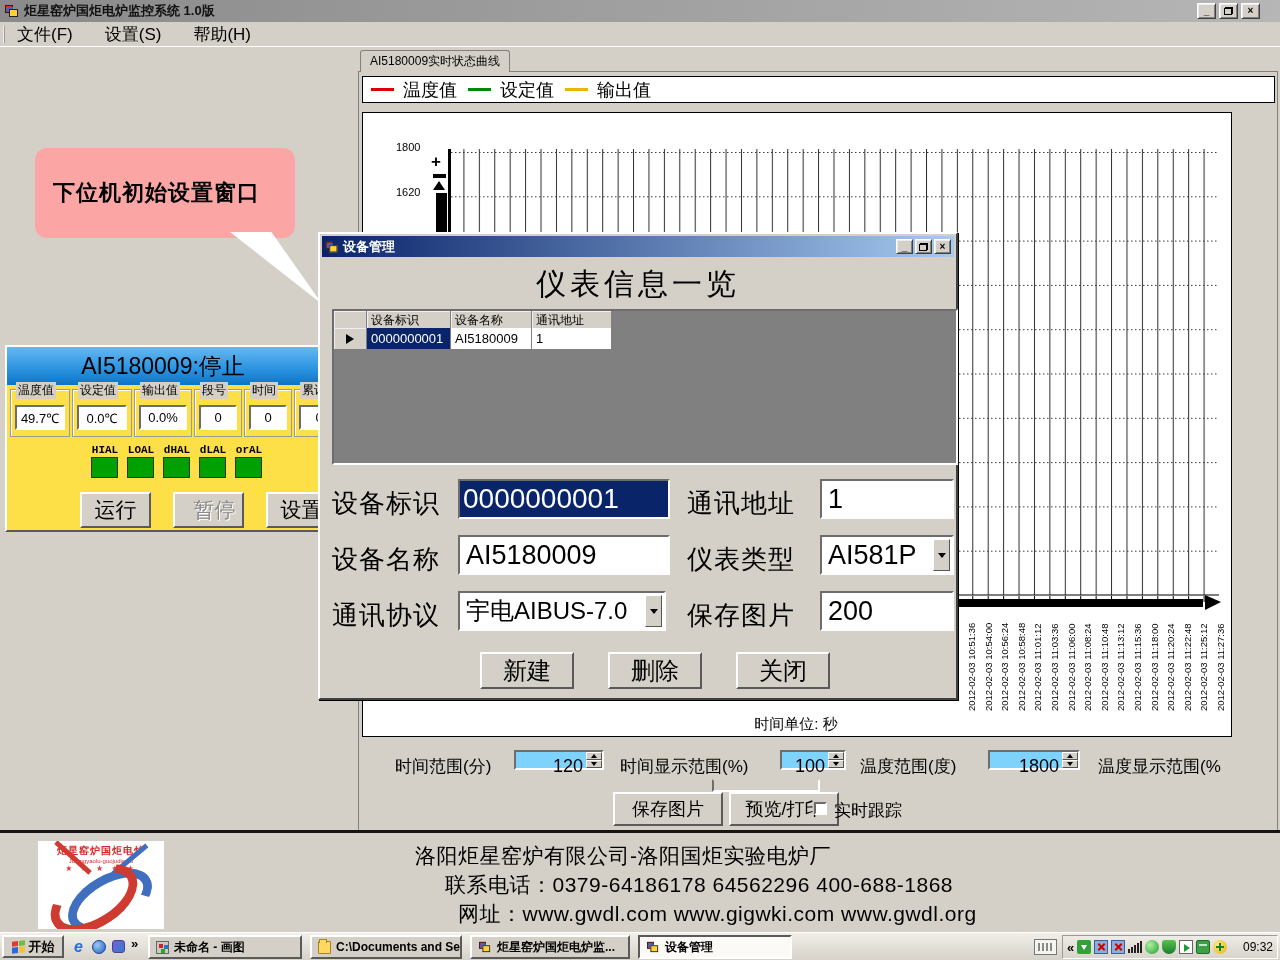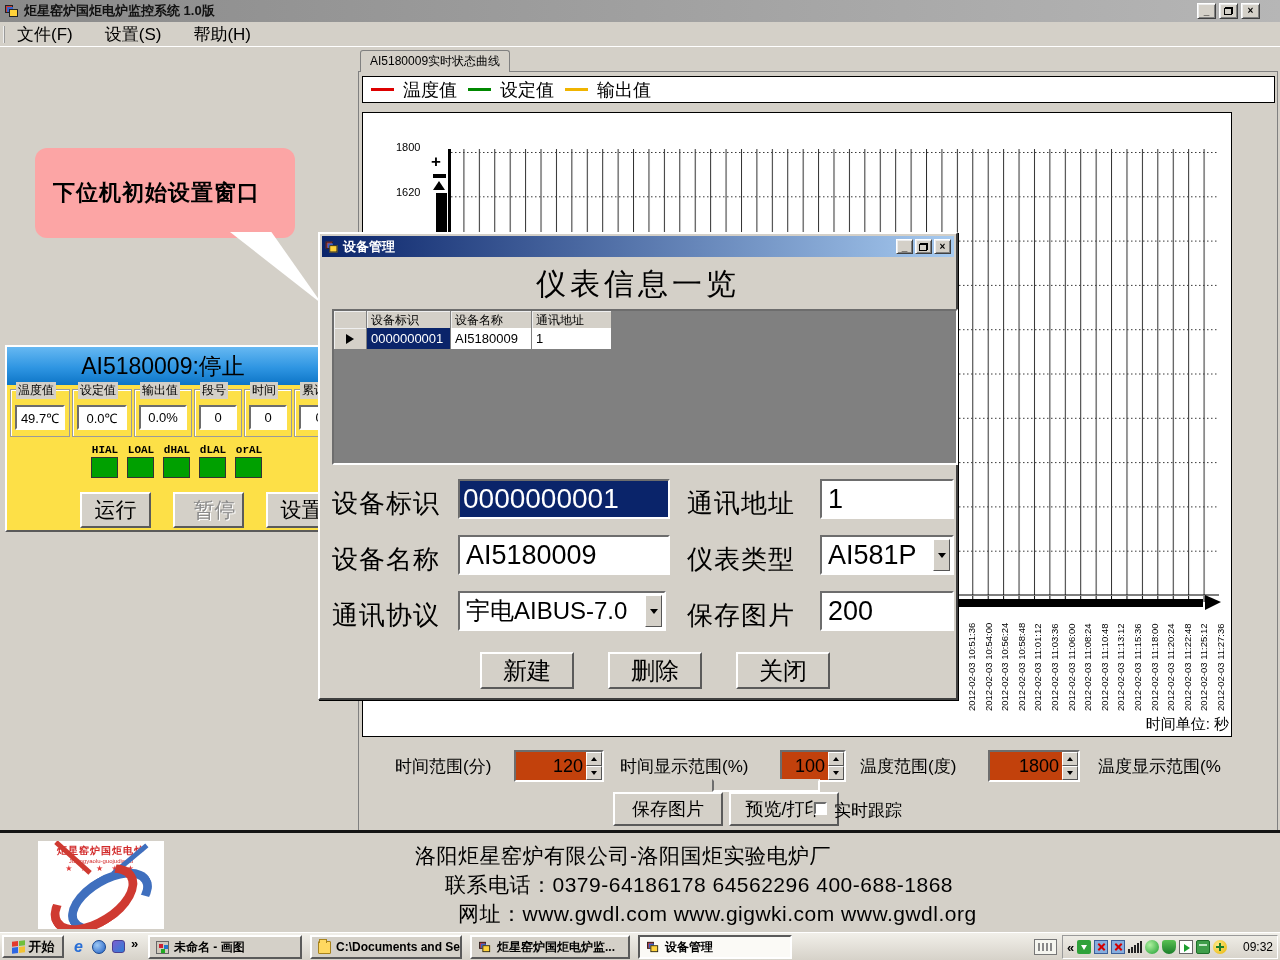--- a/index.html
+++ b/index.html
@@ -48,25 +48,25 @@
   .chart { left:362px; top:112px; width:870px; height:625px; background:#fff; border:1px solid #000; }
   .ylab { position:absolute; left:33px; font-size:11px; }
   .zplus { position:absolute; left:68px; top:39px; font-size:17px; font-weight:bold; }
   .zminus { position:absolute; left:70px; top:61px; width:13px; height:4px; background:#000; }
   .zarrow { position:absolute; left:70px; top:68px; width:0; height:0;
     border-left:6px solid transparent; border-right:6px solid transparent; border-bottom:9px solid #000; }
   .zbar { position:absolute; left:73px; top:80px; width:11px; height:400px; background:#000; }
   .plotsvg { position:absolute; left:85px; top:36px; }
   .xtick { position:absolute; top:598px; font-size:9.5px; white-space:nowrap;
     transform:rotate(-90deg); transform-origin:0 0; letter-spacing:0; }
-  .tnote { position:absolute; left:0; top:602px; width:866px; text-align:right; font-size:15px; }
+  .tnote { position:absolute; left:0; top:602px; width:866px; text-align:center; font-size:15px; }
 
   
   .ctl-label { position:absolute; font-size:17px; top:755px; white-space:nowrap; }
-  .spin { position:absolute; top:750px; height:32px; background:#c2410c; border:2px solid; border-color:#6d6d6d #fff #fff #6d6d6d;
+  .spin { position:absolute; top:750px; height:20px; background:#7dd3fc; border:2px solid; border-color:#6d6d6d #fff #fff #6d6d6d;
     display:flex; align-items:stretch; }
   .spin .val { flex:1; font-size:18px; text-align:right; padding:4px 3px 0 0; }
   .spin .btns { width:16px; display:flex; flex-direction:column; }
   .spin .sb { flex:1; background:#d4d0c8; border:1px solid; border-color:#fff #555 #555 #fff;
     display:flex; align-items:center; justify-content:center; }
   .spin .sb.up::after { content:""; border-left:3px solid transparent; border-right:3px solid transparent; border-bottom:4px solid #000; }
   .spin .sb.dn::after { content:""; border-left:3px solid transparent; border-right:3px solid transparent; border-top:4px solid #000; }
   .pushbtn { position:absolute; background:#d4d0c8; border:2px solid; border-color:#fff #5a5a5a #5a5a5a #fff;
     display:flex; align-items:center; justify-content:center; font-size:18px;margin-left:31px; }
   .partial-box { position:absolute; left:712px; top:779px; width:108px; height:13px;

